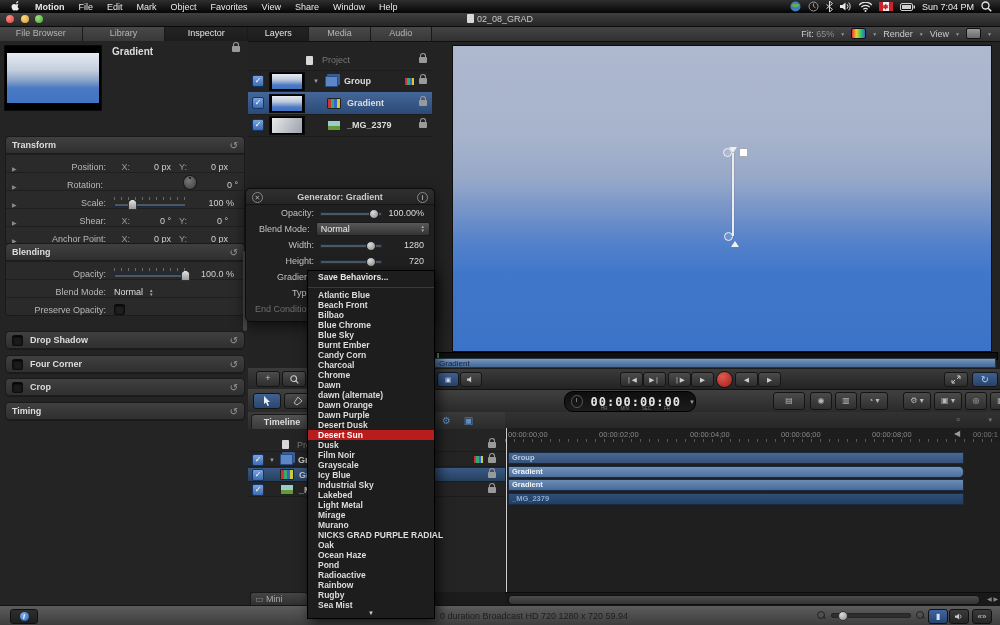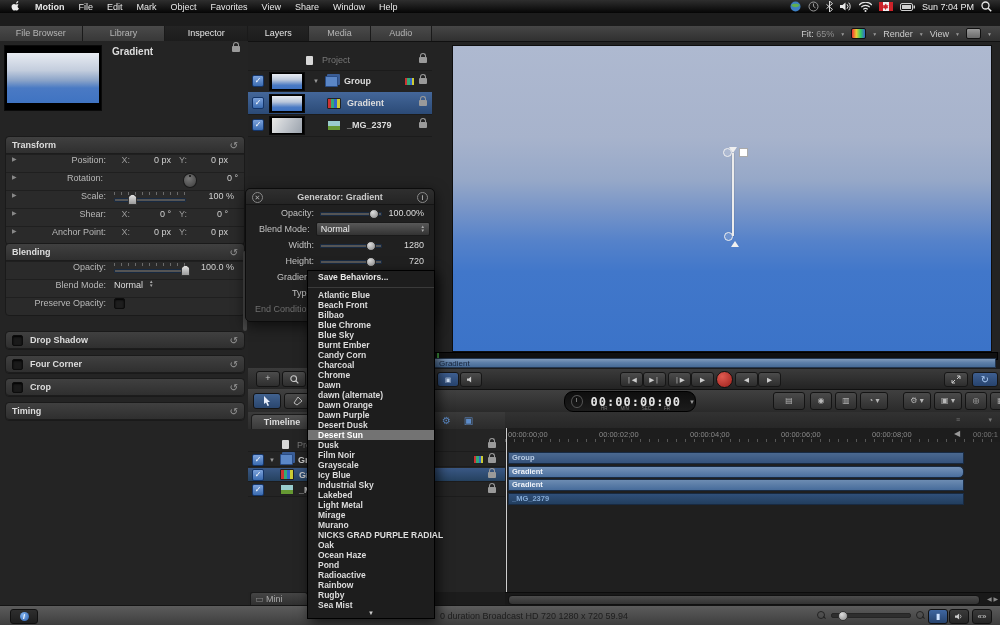--- a/index.html
+++ b/index.html
@@ -38,21 +38,21 @@
   #subtabs{position:absolute;left:0;top:88px;width:248px;}
   #subtabs .tab{background:linear-gradient(#3a3a3a,#2c2c2c);}
   #subtabs .tab.active{background:linear-gradient(#545454,#3a3a3a);color:#fff;}
   .section{position:absolute;left:5px;width:238px;background:#2a2a2a;border:1px solid #1a1a1a;border-radius:4px;}
   .sec-hdr{height:16px;display:flex;align-items:center;padding:0 6px;
     background:linear-gradient(#404040,#2f2f2f);border-radius:4px 4px 0 0;border-bottom:1px solid #1c1c1c;}
   .sec-title{font-weight:bold;color:#ddd;}
   .reset{margin-left:auto;color:#999;font-size:10px;}
   .secbox{width:9px;height:9px;background:#1a1a1a;border:1px solid #0c0c0c;border-radius:2px;
     box-shadow:inset 0 1px 2px #000;margin-right:7px;}
-  .p-row{display:flex;align-items:flex-start;height:17px;padding:0 6px;border-top:1px solid rgba(0,0,0,.25);}
+  .p-row{display:flex;align-items:flex-end;height:17px;padding:0 6px;border-top:1px solid rgba(0,0,0,.25);}
   .disc{color:#888;font-size:6px;width:14px;}
   .p-label{width:80px;text-align:right;color:#b8b8b8;padding-right:8px;}
   .xy{color:#999;width:16px;text-align:right;padding-right:5px;}
   .val{width:36px;text-align:right;color:#d0d0d0;}
   .dial{width:13px;height:13px;border-radius:50%;background:radial-gradient(circle at 40% 35%,#777,#3c3c3c);
     border:1px solid #1a1a1a;position:relative;}
   .dial:after{content:"";position:absolute;left:5px;top:1px;width:2px;height:2px;background:#111;border-radius:50%;}
   .slider{position:relative;height:12px;}
   .slider .track{position:absolute;left:0;right:0;top:7px;height:2px;background:#555;border-radius:1px;}
   .slider .ticks{position:absolute;left:0;right:0;top:1px;height:3px;
@@ -94,21 +94,21 @@
   .h-val{margin-left:auto;color:#ddd;padding-right:6px;}
   .h-pop{width:112px;height:12px;background:linear-gradient(#585858,#333);border:1px solid #1a1a1a;border-radius:2px;
     display:flex;align-items:center;padding:0 4px;color:#eee;}
   
   #dropdown{left:307px;top:270px;width:126px;height:347px;background:#1d1d1d;border:1px solid #000;
     box-shadow:3px 4px 12px rgba(0,0,0,.7);z-index:40;display:flex;flex-direction:column;}
   .dd-save{height:13px;line-height:13px;padding-left:10px;color:#e6e6e6;font-weight:bold;font-size:8.5px;}
   .dd-sep{height:3px;border-bottom:1px solid #3a3a3a;margin-bottom:2px;}
   #dd-list{flex:1;display:flex;flex-direction:column;}
   .dd-item{flex:1;display:flex;align-items:center;padding-left:10px;color:#dcdcdc;font-weight:bold;font-size:8.5px;white-space:nowrap;}
-  .dd-item.selected{background:#737373;color:#fff;text-align:center;}
+  .dd-item.selected{background:#b91c1c;color:#fff;text-align:center;}
   .dd-more{height:8px;text-align:center;color:#ccc;font-size:6px;line-height:7px;}
   
   #canvas-toolbar{left:432px;top:26px;width:568px;height:16px;background:linear-gradient(#464646,#303030);
     border-bottom:1px solid #101010;display:flex;align-items:center;justify-content:flex-end;gap:6px;padding-right:8px;box-sizing:border-box;}
   .ct-dim{color:#8f8f8f;}
   .ct-arrow{color:#999;font-size:5px;}
   .swatch{width:13px;height:9px;border-radius:2px;border:1px solid #111;
     background:linear-gradient(90deg,#e33,#ec3,#3c6,#36c);}
   .monico{width:13px;height:9px;border-radius:2px;border:1px solid #111;background:linear-gradient(#9a9a9a,#6a6a6a);}
   #canvas-zone{left:432px;top:42px;width:568px;height:310px;background:#232323;}
@@ -248,20 +248,30 @@
           <rect x="13.5" y="2.5" width="1.5" height="3" fill="#cfcfcf"></rect>
         </svg>
       <span id="mb-clock">Sun 7:04 PM</span>
       <svg width="11" height="11" viewBox="0 0 11 11">
           <circle cx="4.5" cy="4.5" r="3.5" fill="none" stroke="#e8e8e8" stroke-width="1.3"></circle>
           <path d="M7.2 7.2l3 3" stroke="#e8e8e8" stroke-width="1.5"></path>
         </svg>
     </span>
   </div>
 
+  <div id="titlebar" class="abs">
+    <span style="position:absolute;left:6px;top:2px;">
+      <span class="tl" style="background:radial-gradient(circle at 35% 30%,#ff8c85,#d8453c);"></span>
+      <span class="tl" style="background:radial-gradient(circle at 35% 30%,#ffd97e,#d99e2f);"></span>
+      <span class="tl" style="background:radial-gradient(circle at 35% 30%,#9be37e,#4ca33a);"></span>
+    </span>
+    <div id="title-text">
+      <span class="docicon"></span><span>02_08_GRAD</span>
+    </div>
+  </div>
 
   <div id="left-panel" class="abs">
     <div class="tabrow">
       <div class="tab">File Browser</div>
       <div class="tab">Library</div>
       <div class="tab active">Inspector</div>
     </div>
     <div id="preview">
       <div id="preview-thumb">
           <div id="preview-grad"></div>

